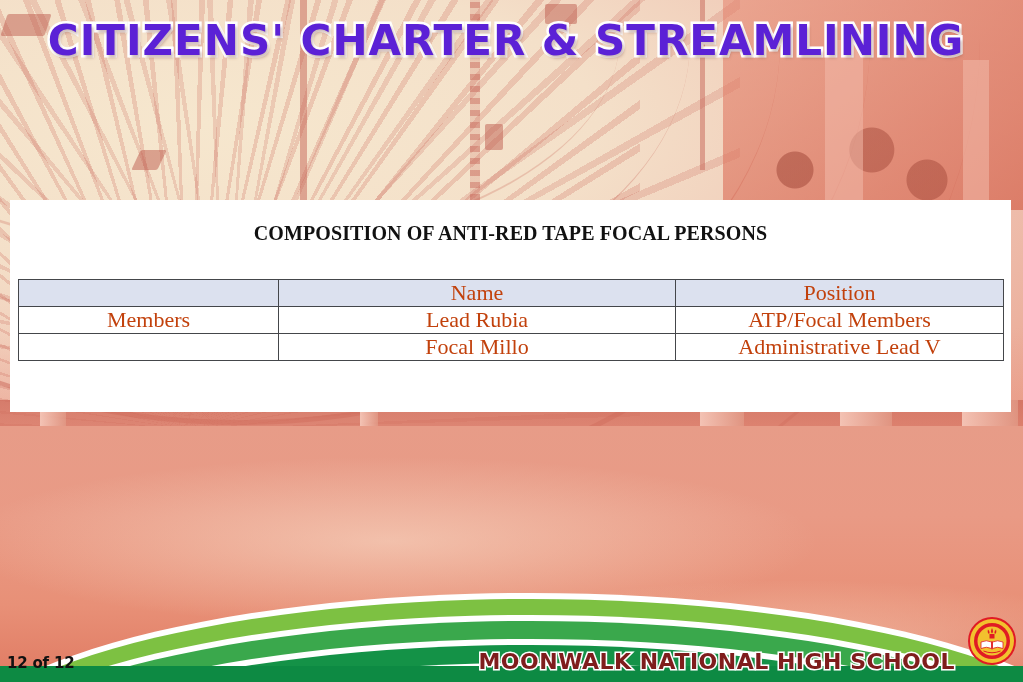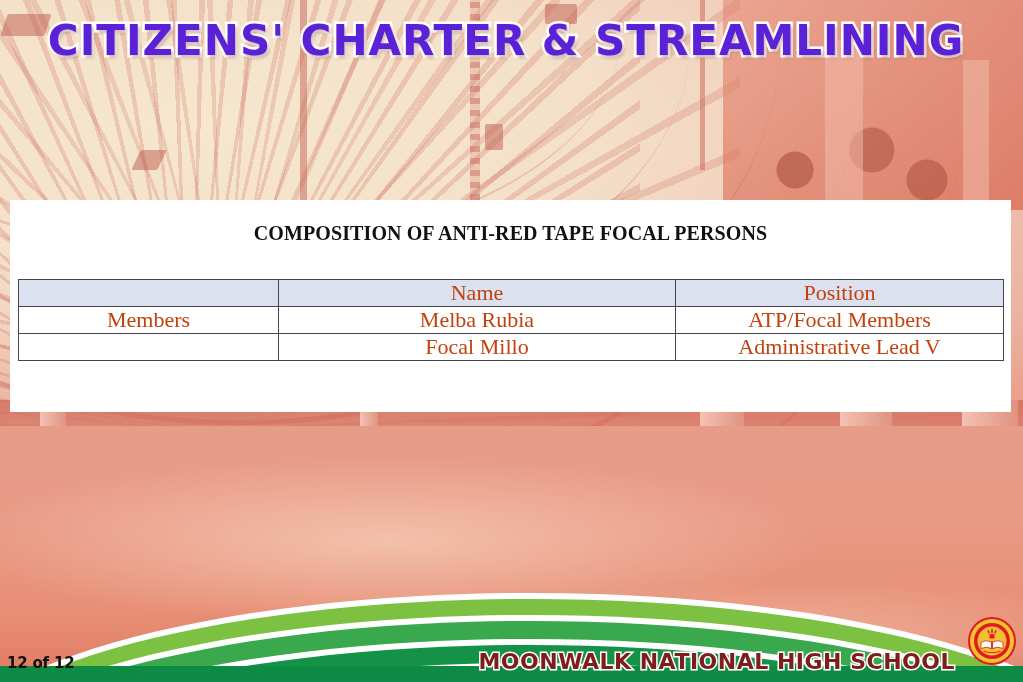--- a/index.html
+++ b/index.html
@@ -210,21 +210,21 @@
       <thead>
         <tr>
           <th></th>
           <th>Name</th>
           <th>Position</th>
         </tr>
       </thead>
       <tbody>
         <tr>
           <td>Members</td>
-          <td>Melba Rubia</td>
+          <td>Lead Rubia</td>
           <td>ATP/Focal Members</td>
         </tr>
         <tr>
           <td></td>
           <td>Focal Millo</td>
           <td>Administrative Lead V</td>
         </tr>
       </tbody>
     </table>
   </div>

